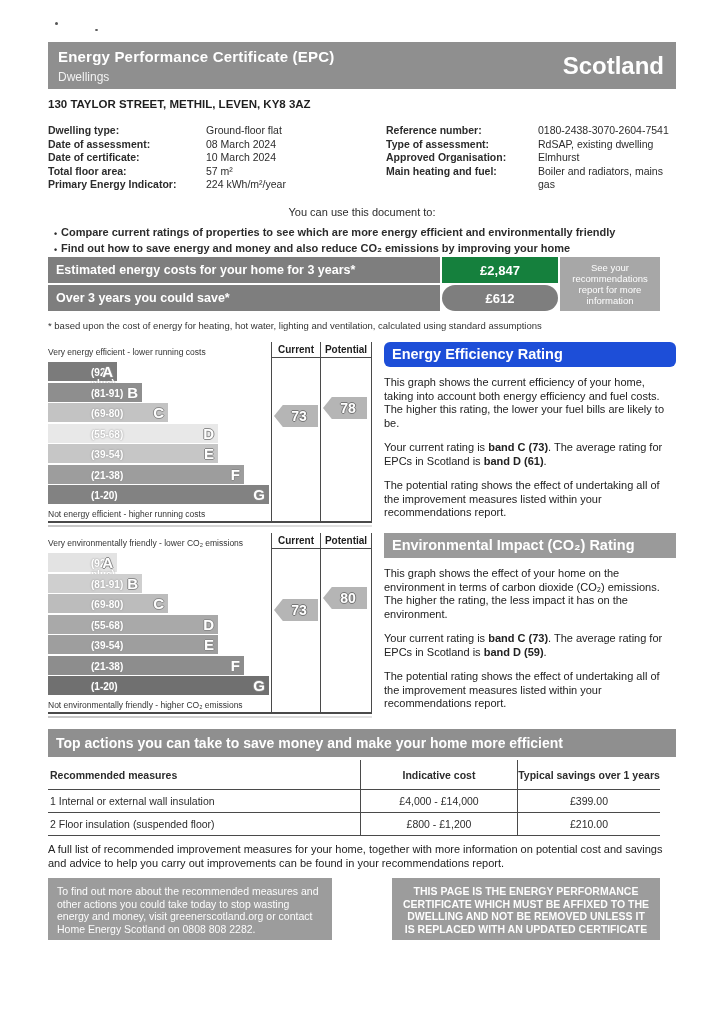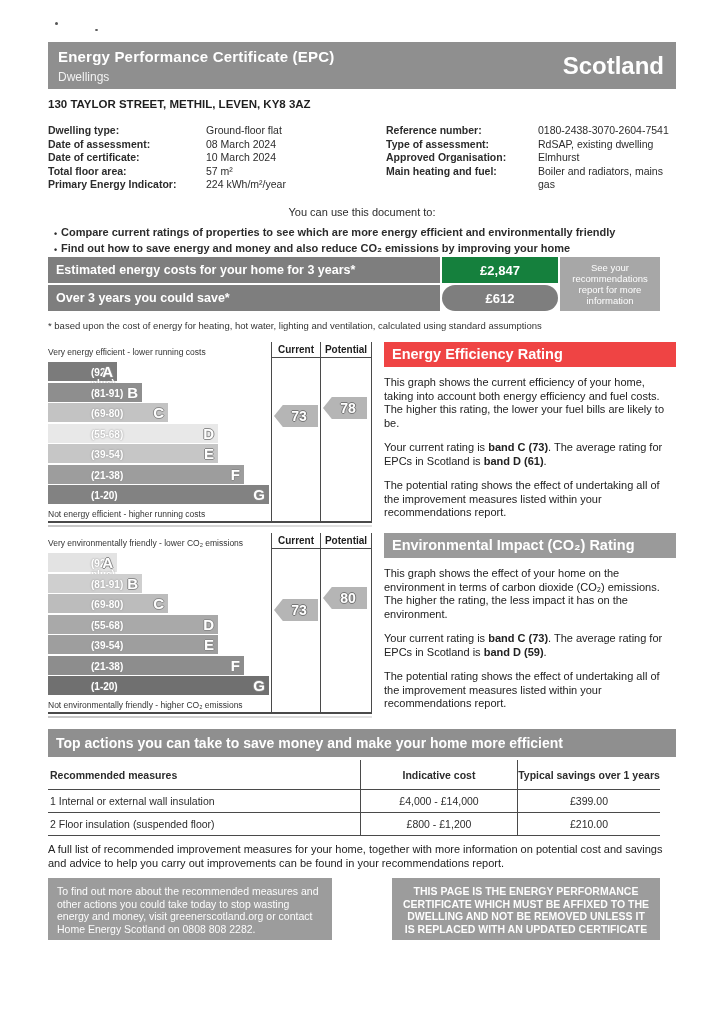--- a/index.html
+++ b/index.html
@@ -218,21 +218,21 @@
       </div>
       <div class="chart-col pot">
         <div class="col-head">Potential</div>
         <div class="arrow" style="top: 55px; background-color: rgb(181, 181, 181);">
             <span class="arrow-num">78</span>
           </div>
       </div>
     </div>
     <div class="chart-under"></div>
     <div class="panel">
-      <div class="panel-title" style="background-color: #ef4444;">Energy Efficiency Rating</div>
+      <div class="panel-title" style="background-color: #1d4ed8; border-radius: 6px;">Energy Efficiency Rating</div>
       <p>This graph shows the current efficiency of your home, taking into account both energy efficiency and fuel costs. The higher this rating, the lower your fuel bills are likely to be.</p>
       <p><span>Your current rating is </span><b>band C (73)</b><span>. The average rating for EPCs in Scotland is </span><b>band D (61)</b><span>.</span></p>
       <p>The potential rating shows the effect of undertaking all of the improvement measures listed within your recommendations report.</p>
     </div>
   </section>
 
   <section class="rating-section rs2">
     <div class="chart">
       <div class="chart-left">
         <div class="chart-toplabel">Very environmentally friendly - lower CO₂ emissions</div>

